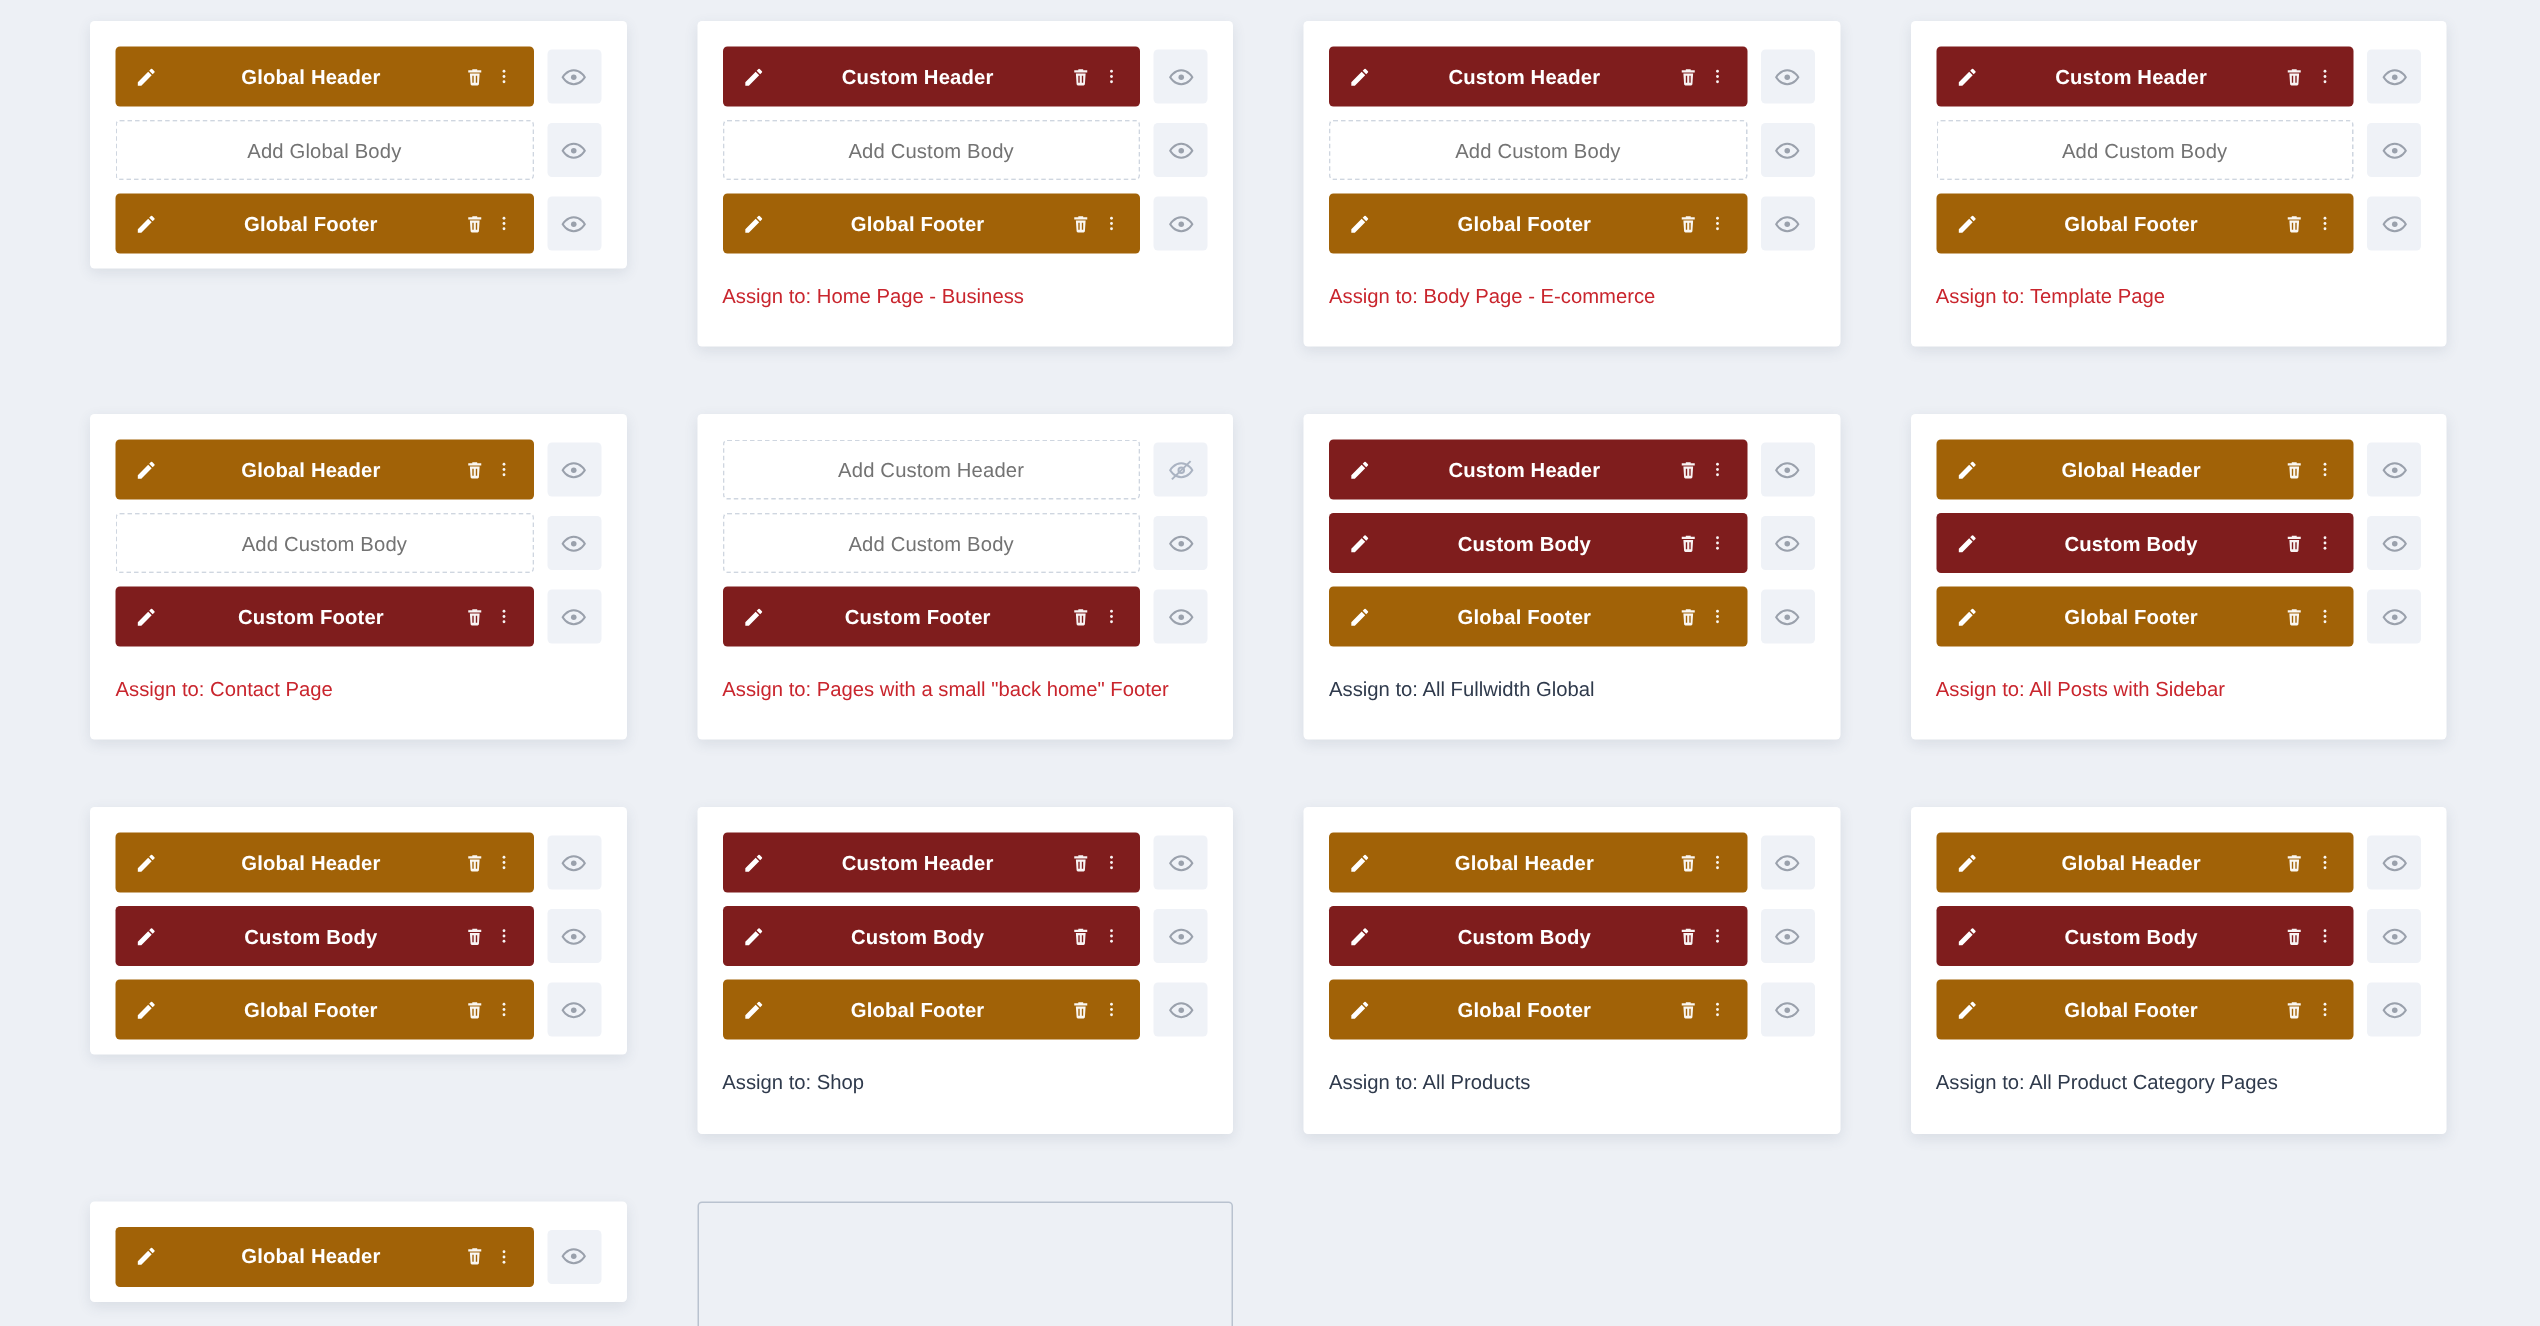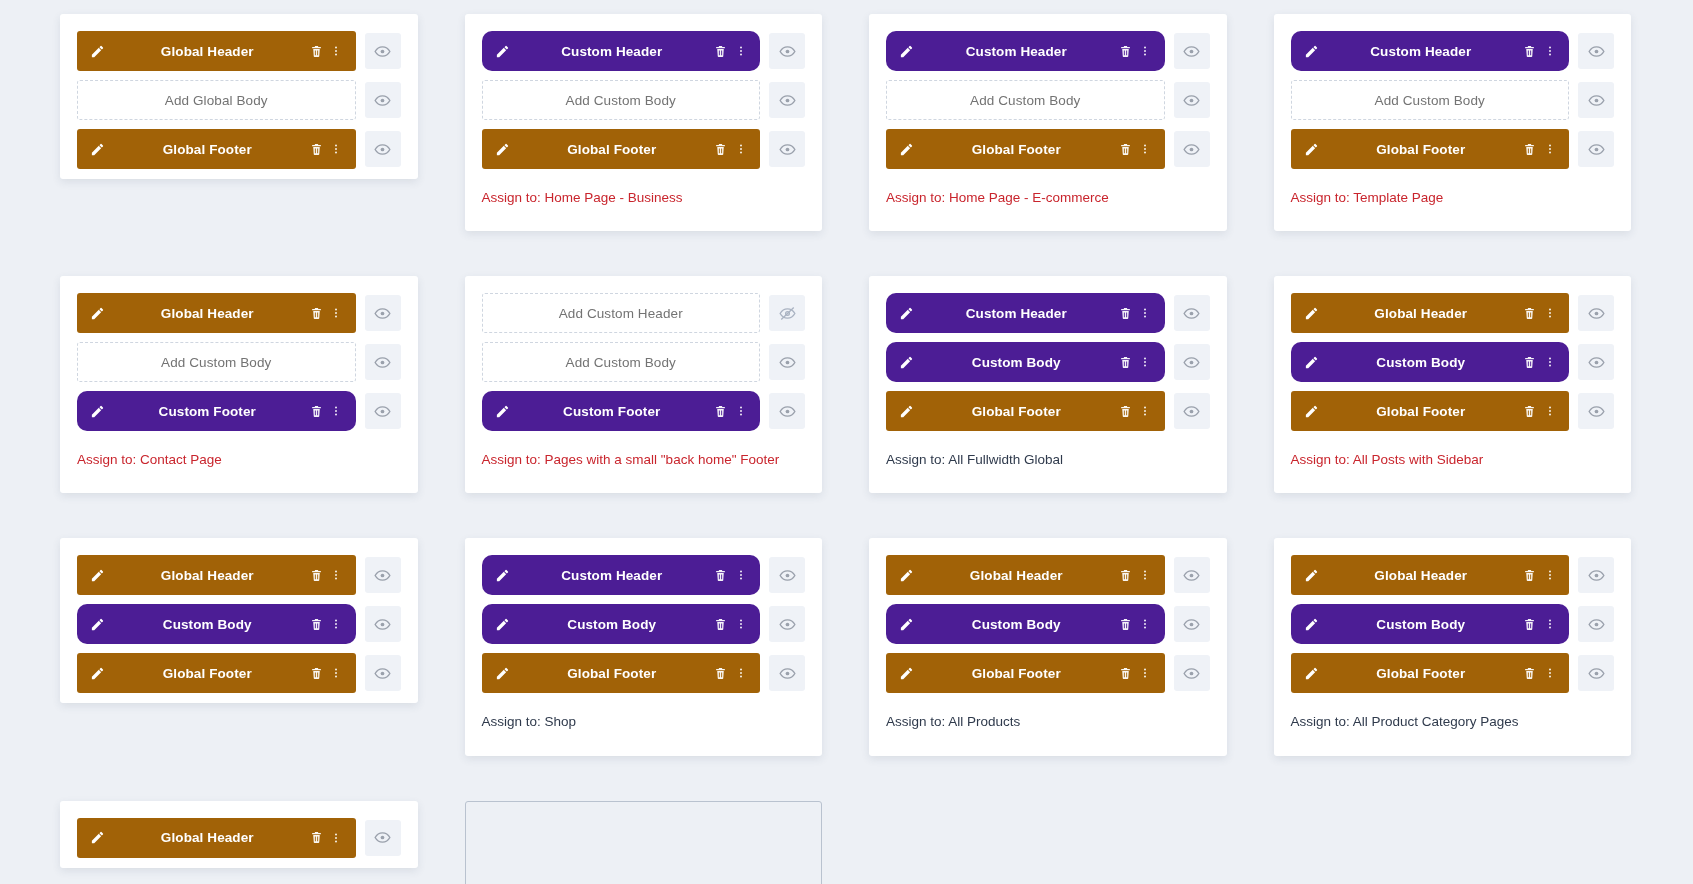--- a/index.html
+++ b/index.html
@@ -49,21 +49,21 @@
     flex: 1;
     height: 40px;
     border-radius: 3px;
     display: flex;
     align-items: center;
     padding: 0 11px;
     position: relative;
   }
 
   .tb-bar.green { background: #a16207; }
-  .tb-bar.dark  { background: #4c1d95; border-radius: 10px; }
+  .tb-bar.dark  { background: #7f1d1d; }
 
   .tb-bar.empty {
     background: #ffffff;
     border: 1px dashed #cfd6e0;
     justify-content: center;
   }
 
   .bar-label {
     flex: 1;
     text-align: center;
@@ -353,21 +353,21 @@
         </div>
         <div class="eye-btn">
           <span>
             <svg width="17" height="17" viewBox="0 0 24 24" fill="none" stroke="#46506180" stroke-width="1.9">
               <path d="M1.6 12S5.2 5.5 12 5.5 22.4 12 22.4 12 18.8 18.5 12 18.5 1.6 12 1.6 12z"></path>
               <circle cx="12" cy="12" r="2.6" fill="#46506180" stroke="none"></circle>
             </svg>
           </span>
         </div>
       </div>
-      <div class="tb-caption assigned">Assign to: Home Page - E-commerce</div>
+      <div class="tb-caption assigned">Assign to: Body Page - E-commerce</div>
     </div>
     <div class="tb-card">
       <div class="tb-row">
         <div class="tb-bar dark">
           <span class="pencil-slot">
             <svg width="15" height="15" viewBox="0 0 24 24" fill="#ffffff">
               <path d="M3 17.25V21h3.75L17.81 9.94l-3.75-3.75L3 17.25zM20.71 7.04a1 1 0 0 0 0-1.41l-2.34-2.34a1 1 0 0 0-1.41 0l-1.83 1.83 3.75 3.75 1.83-1.83z"></path>
             </svg>
           </span>
           <span class="bar-label">Custom Header</span>

